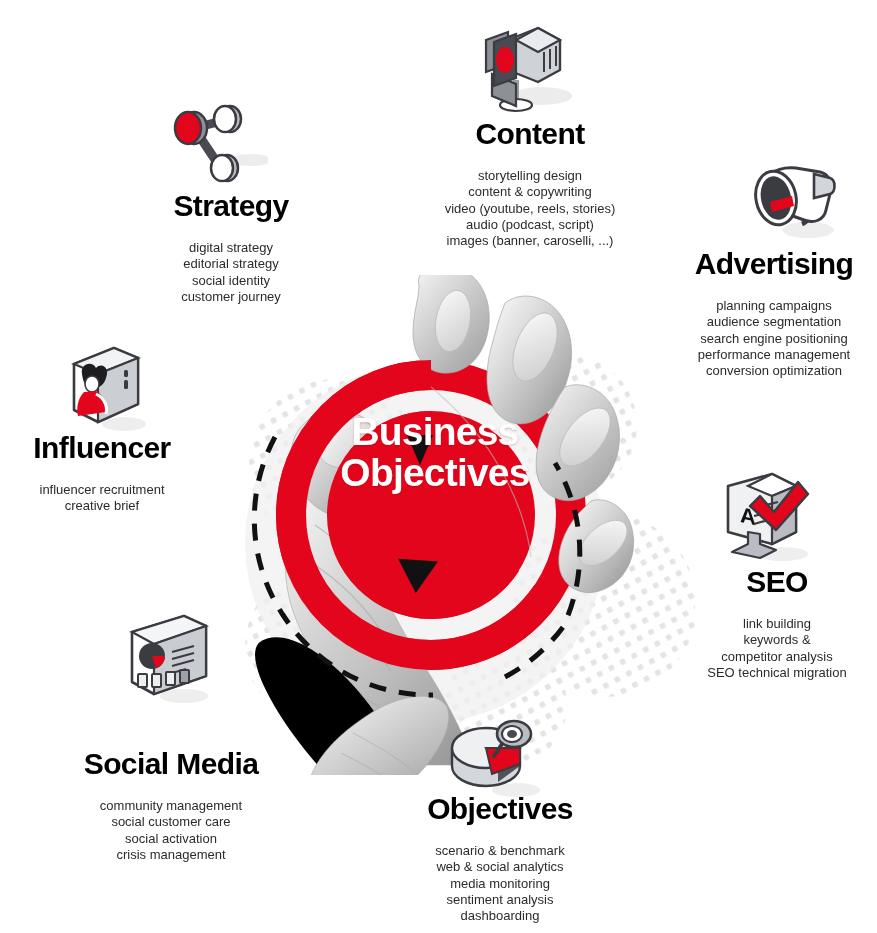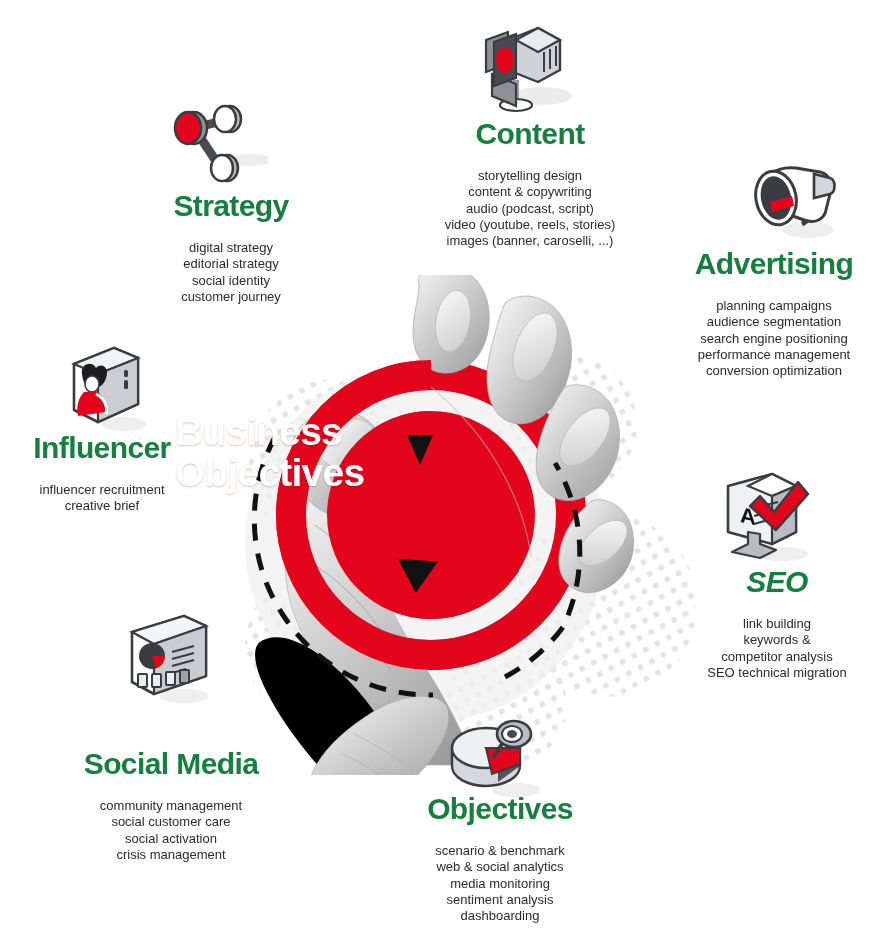--- a/index.html
+++ b/index.html
@@ -20,21 +20,21 @@
     background: #ffffff;
   }
 
   
   .node {
     position: absolute;
     text-align: center;
   }
   .node-title {
     font-weight: bold;
-    color: #15803d;
+    color: #000000;
     letter-spacing: -0.6px;
     line-height: 1.04;
     white-space: nowrap;
   }
   .node-list {
     margin-top: 19px;
     font-size: 13px;
     line-height: 1.245;
     color: #2b2b2b;
     font-weight: 400;
@@ -52,21 +52,21 @@
   #node-strategy     { left: 106px; top: 190px; width: 250px; }
   #node-strategy .node-title { font-size: 30px; }
 
   #node-content      { left: 380px; top: 118px; width: 300px; }
   #node-content .node-title { font-size: 30px; }
 
   #node-advertising  { left: 672px; top: 248px; width: 204px; }
   #node-advertising .node-title { font-size: 30px; }
 
   #node-seo          { left: 678px; top: 566px; width: 198px; }
-  #node-seo .node-title { font-size: 30px; font-style: italic; }
+  #node-seo .node-title { font-size: 30px; }
 
   #node-analytics    { left: 390px; top: 793px; width: 220px; }
   #node-analytics .node-title { font-size: 30px; }
 
   #node-socialmedia  { left: 62px; top: 712px; width: 218px; }
   #node-socialmedia .node-title { font-size: 30px; margin-top: 36px; }
 
   #node-influencer   { left: 2px; top: 432px; width: 200px; }
   #node-influencer .node-title { font-size: 30px; }
 
@@ -93,20 +93,21 @@
     position: absolute;
     left: 175px;
     top: 275px;
     width: 520px;
     height: 500px;
     pointer-events: none;
   }
   .bo-line {
     position: absolute;
     width: 520px;
+    text-align: center;
     color: #ffffff;
     font-weight: bold;
     font-size: 39px;
     letter-spacing: -0.8px;
     text-shadow: 0 1px 2px rgba(120,0,0,0.25);
   }
   #bo-line1 { top: 135px; }
   #bo-line2 { top: 176px; }
 </style>
 </head>
@@ -442,22 +443,22 @@
       <div>social identity</div>
       <div>customer journey</div>
     </div>
   </div>
 
   <div class="node" id="node-content">
     <div class="node-title">Content</div>
     <div class="node-list">
       <div>storytelling design</div>
       <div>content &amp; copywriting</div>
+      <div>video (youtube, reels, stories)</div>
       <div>audio (podcast, script)</div>
-      <div>video (youtube, reels, stories)</div>
       <div>images (banner, caroselli, ...)</div>
     </div>
   </div>
 
   <div class="node" id="node-advertising">
     <div class="node-title">Advertising</div>
     <div class="node-list">
       <div>planning campaigns</div>
       <div>audience segmentation</div>
       <div>search engine positioning</div>

